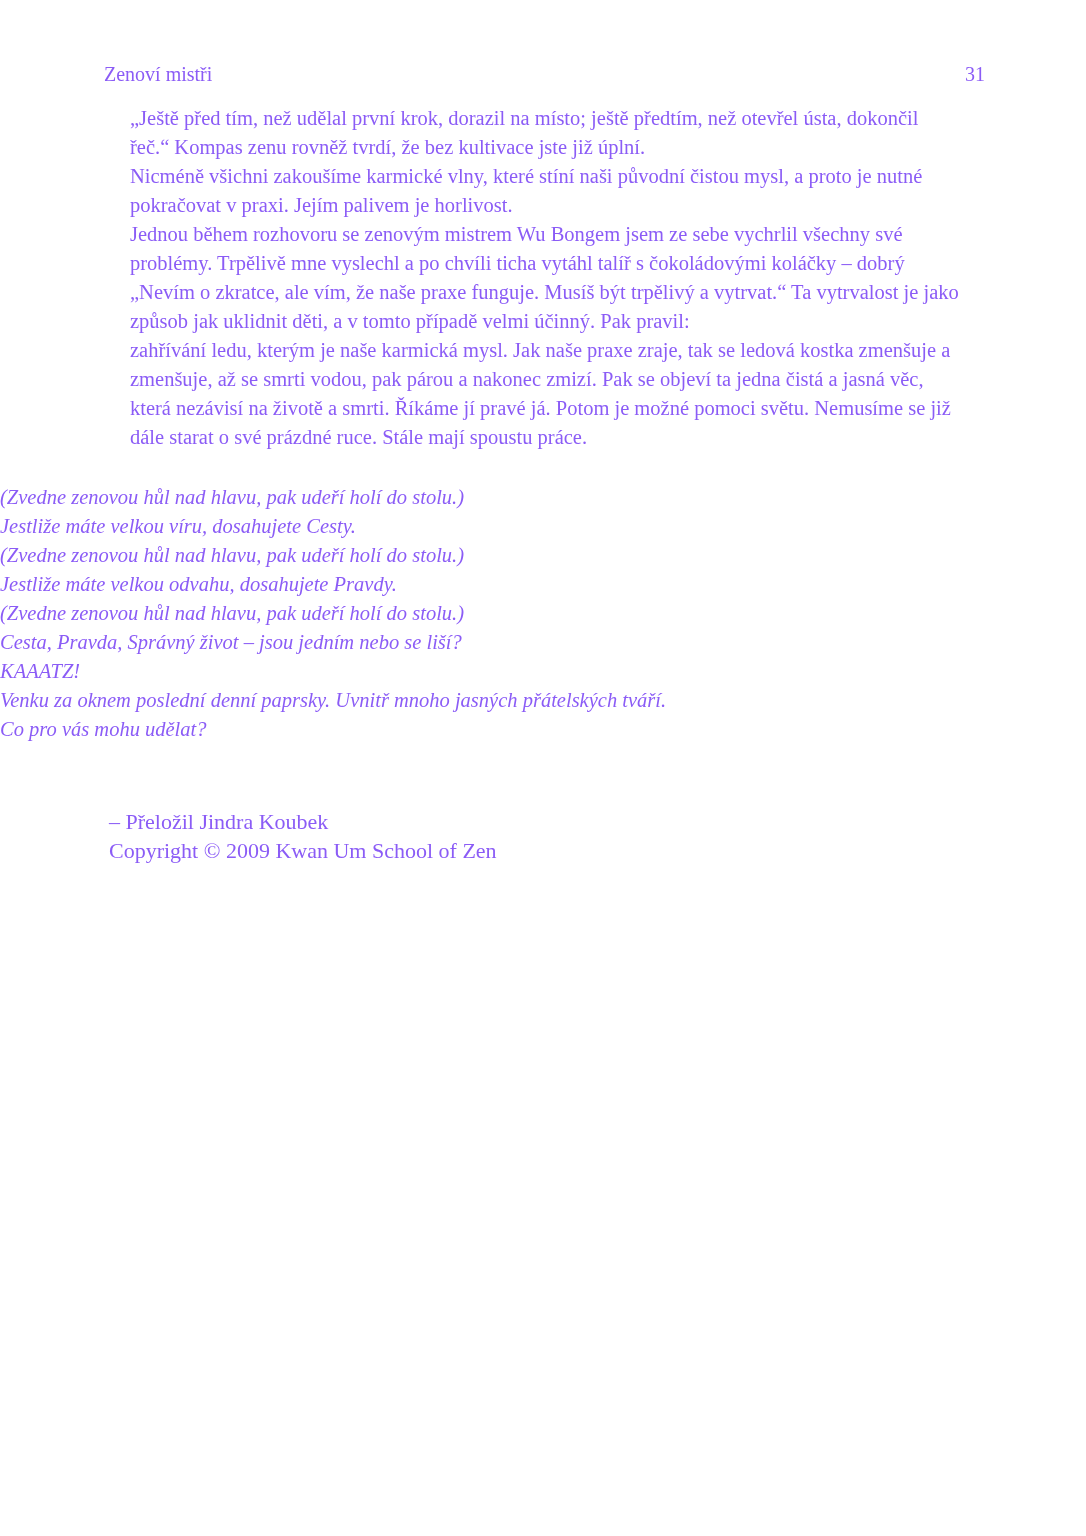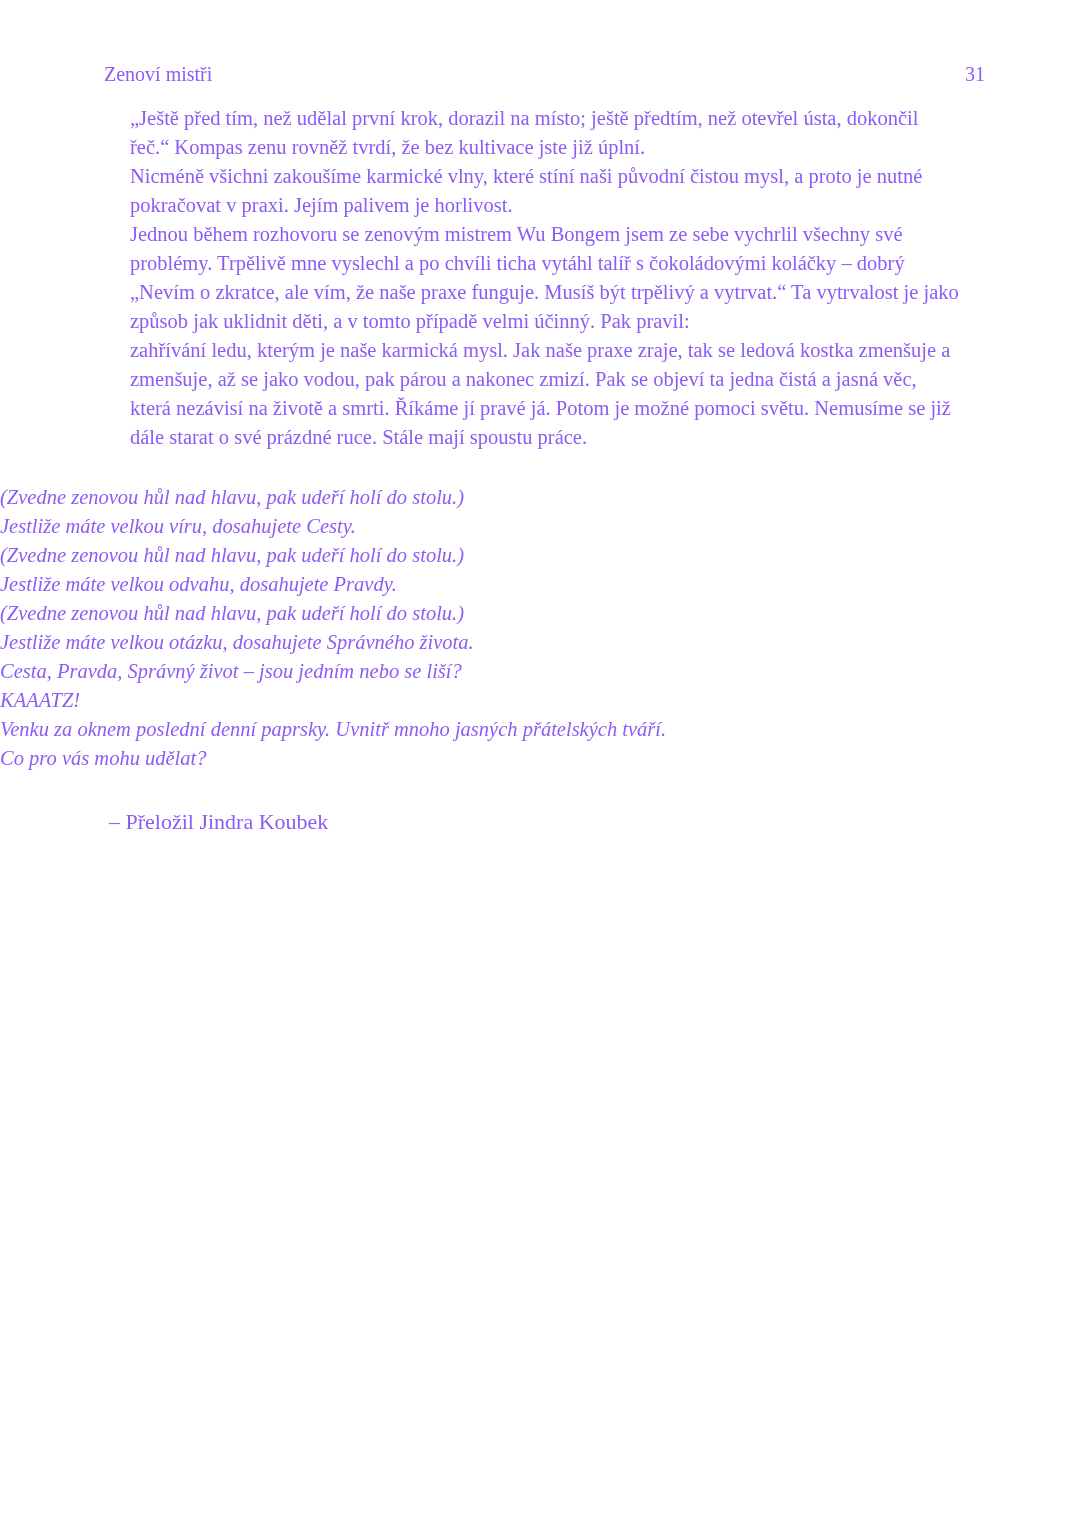--- a/index.html
+++ b/index.html
@@ -77,35 +77,35 @@
   <div class="body-block">
     <div class="line">„Ještě před tím, než udělal první krok, dorazil na místo; ještě předtím, než otevřel ústa, dokončil</div>
     <div class="line">řeč.“ Kompas zenu rovněž tvrdí, že bez kultivace jste již úplní.</div>
     <div class="line">Nicméně všichni zakoušíme karmické vlny, které stíní naši původní čistou mysl, a proto je nutné</div>
     <div class="line">pokračovat v praxi. Jejím palivem je horlivost.</div>
     <div class="line">Jednou během rozhovoru se zenovým mistrem Wu Bongem jsem ze sebe vychrlil všechny své</div>
     <div class="line">problémy. Trpělivě mne vyslechl a po chvíli ticha vytáhl talíř s čokoládovými koláčky – dobrý</div>
     <div class="line">„Nevím o zkratce, ale vím, že naše praxe funguje. Musíš být trpělivý a vytrvat.“ Ta vytrvalost je jako</div>
     <div class="line">způsob jak uklidnit děti, a v tomto případě velmi účinný. Pak pravil:</div>
     <div class="line">zahřívání ledu, kterým je naše karmická mysl. Jak naše praxe zraje, tak se ledová kostka zmenšuje a</div>
-    <div class="line">zmenšuje, až se jako vodou, pak párou a nakonec zmizí. Pak se objeví ta jedna čistá a jasná věc,</div>
+    <div class="line">zmenšuje, až se smrti vodou, pak párou a nakonec zmizí. Pak se objeví ta jedna čistá a jasná věc,</div>
     <div class="line">která nezávisí na životě a smrti. Říkáme jí pravé já. Potom je možné pomoci světu. Nemusíme se již</div>
     <div class="line">dále starat o své prázdné ruce. Stále mají spoustu práce.</div>
   </div>
 
   <div class="verse-block">
     <div class="line">(Zvedne zenovou hůl nad hlavu, pak udeří holí do stolu.)</div>
     <div class="line">Jestliže máte velkou víru, dosahujete Cesty.</div>
     <div class="line">(Zvedne zenovou hůl nad hlavu, pak udeří holí do stolu.)</div>
     <div class="line">Jestliže máte velkou odvahu, dosahujete Pravdy.</div>
     <div class="line">(Zvedne zenovou hůl nad hlavu, pak udeří holí do stolu.)</div>
-    <div class="line">Jestliže máte velkou otázku, dosahujete Správného života.</div>
     <div class="line">Cesta, Pravda, Správný život – jsou jedním nebo se liší?</div>
     <div class="line">KAAATZ!</div>
     <div class="line">Venku za oknem poslední denní paprsky. Uvnitř mnoho jasných přátelských tváří.</div>
     <div class="line">Co pro vás mohu udělat?</div>
   </div>
 
   <div class="footer-block">
     <div class="line">– Přeložil Jindra Koubek</div>
+    <div class="line">Copyright © 2009 Kwan Um School of Zen</div>
   </div>
 
 </div>
 
 </body></html>

